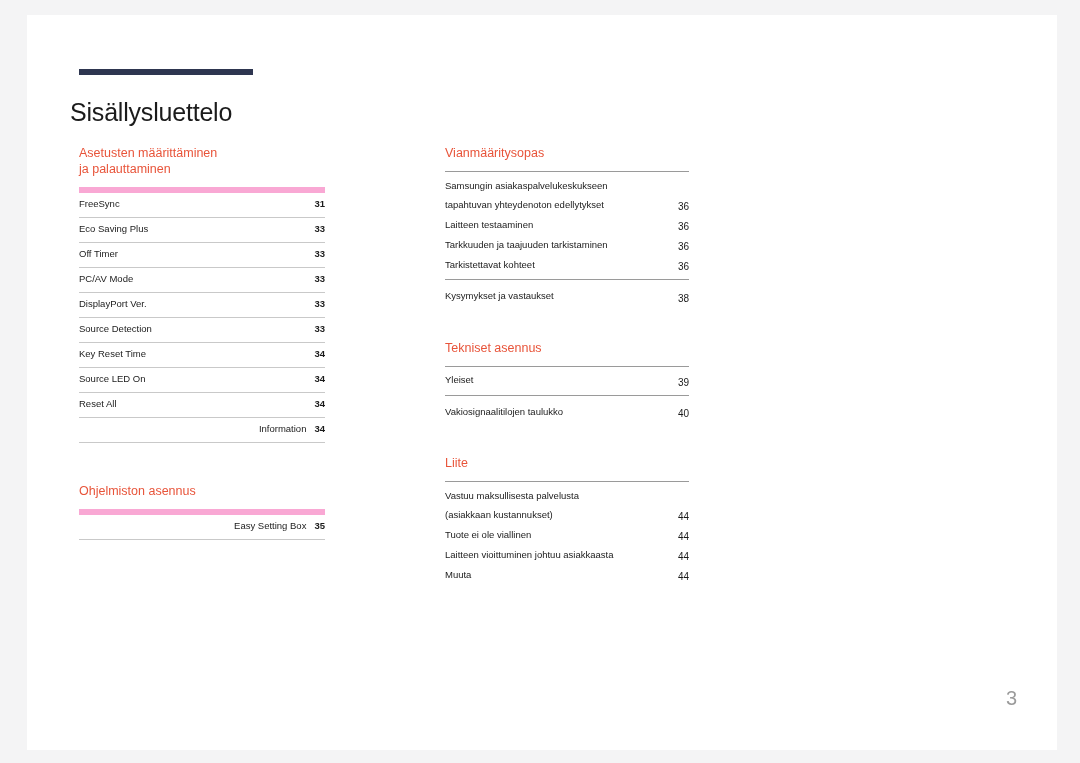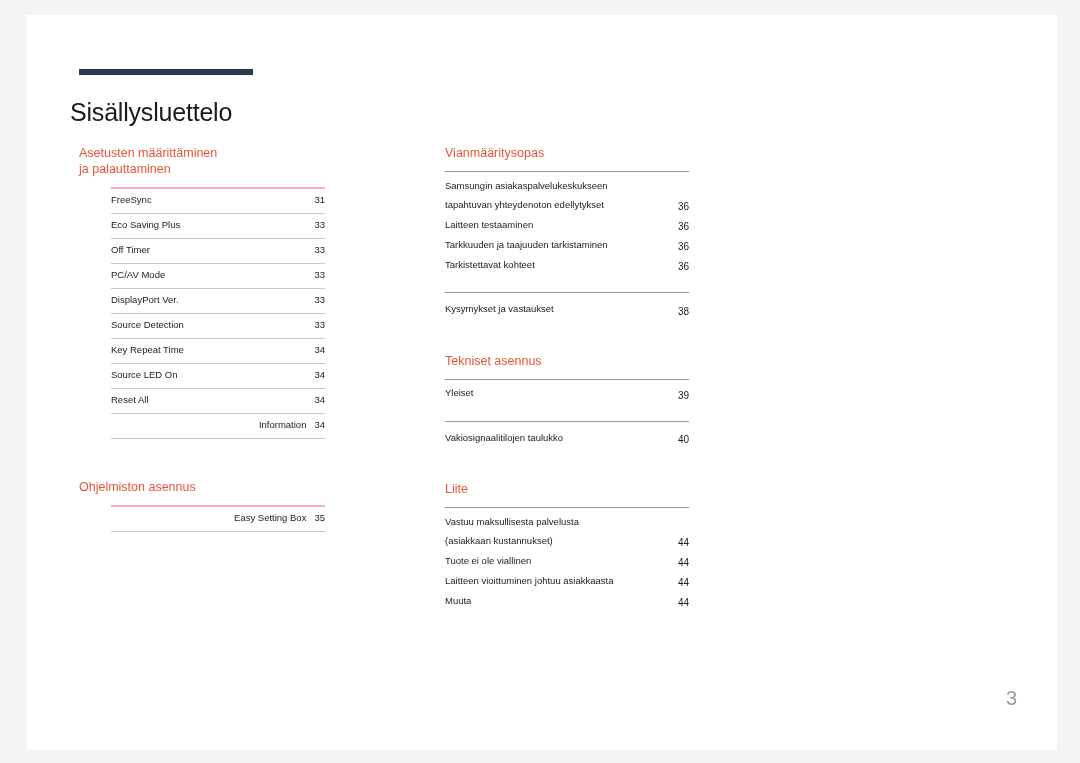--- a/index.html
+++ b/index.html
@@ -56,54 +56,55 @@
   .section-head {
     color: #e8543a;
     font-size: 12.5px;
     line-height: 16px;
     font-weight: 400;
     margin: 0 0 10px 0;
     white-space: pre-line;
   }
 
   
-  .list-boxed { border-top: 2px solid #f9a8d4; margin-left: 32px; }
+  .list-boxed { border-top: 6px solid #f9a8d4; }
   .list-boxed .row {
     display: flex;
     align-items: baseline;
     justify-content: space-between;
     border-bottom: 1px solid #c9c9c9;
     padding: 4px 0 4px 0;
     min-height: 16px;
   }
   .list-boxed .row:last-child { border-bottom: 1px solid #c9c9c9; justify-content: flex-end; }
   .list-boxed .row .label {
     font-size: 9.5px;
     color: #1b1b1b;
     line-height: 13px;
   }
   .list-boxed .row .pagenum {
     font-size: 9.5px;
     color: #1b1b1b;
     line-height: 13px;
     flex: 0 0 auto;
     padding-left: 8px;
+    font-weight: bold;
   }
 
   
   .list-compact { border-top: 1px solid #9a9a9a; padding-top: 3px; }
   .list-compact .row {
     display: flex;
     align-items: baseline;
     justify-content: space-between;
     padding: 0.5px 0;
   }
   .list-compact .row.sep {
     border-top: 1px solid #9a9a9a;
-    margin-top: 18px;
+    margin-top: 5px;
     padding-top: 6px;
   }
   .list-compact .row .label {
     font-size: 9.5px;
     color: #1b1b1b;
     line-height: 19px;
     white-space: pre-line;
   }
   .list-compact .row .pagenum {
     font-size: 10px;
@@ -157,21 +158,21 @@
           </div>
           <div class="row">
             <span class="label">DisplayPort Ver.</span>
             <span class="pagenum">33</span>
           </div>
           <div class="row">
             <span class="label">Source Detection</span>
             <span class="pagenum">33</span>
           </div>
           <div class="row">
-            <span class="label">Key Repeat Time</span>
+            <span class="label">Key Reset Time</span>
             <span class="pagenum">34</span>
           </div>
           <div class="row">
             <span class="label">Source LED On</span>
             <span class="pagenum">34</span>
           </div>
           <div class="row">
             <span class="label">Reset All</span>
             <span class="pagenum">34</span>
           </div>

